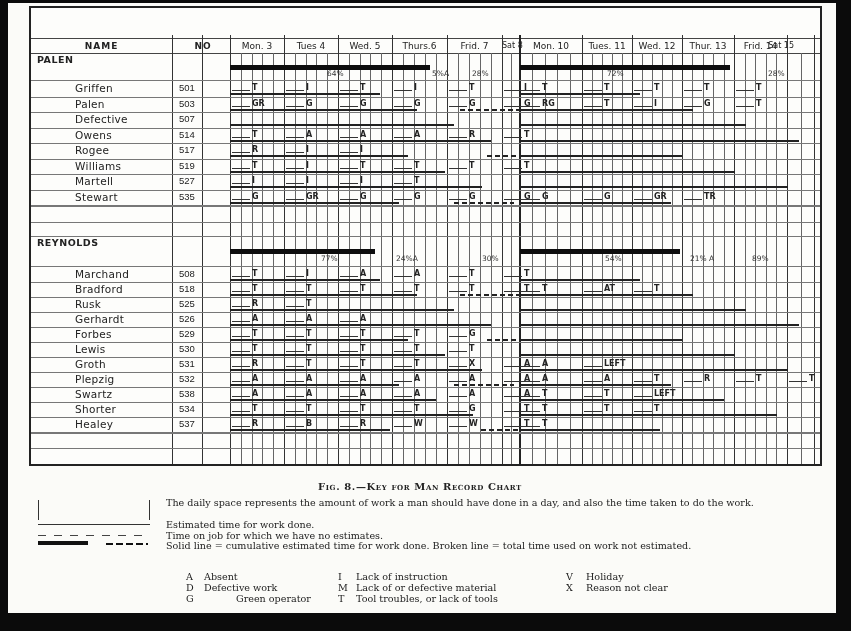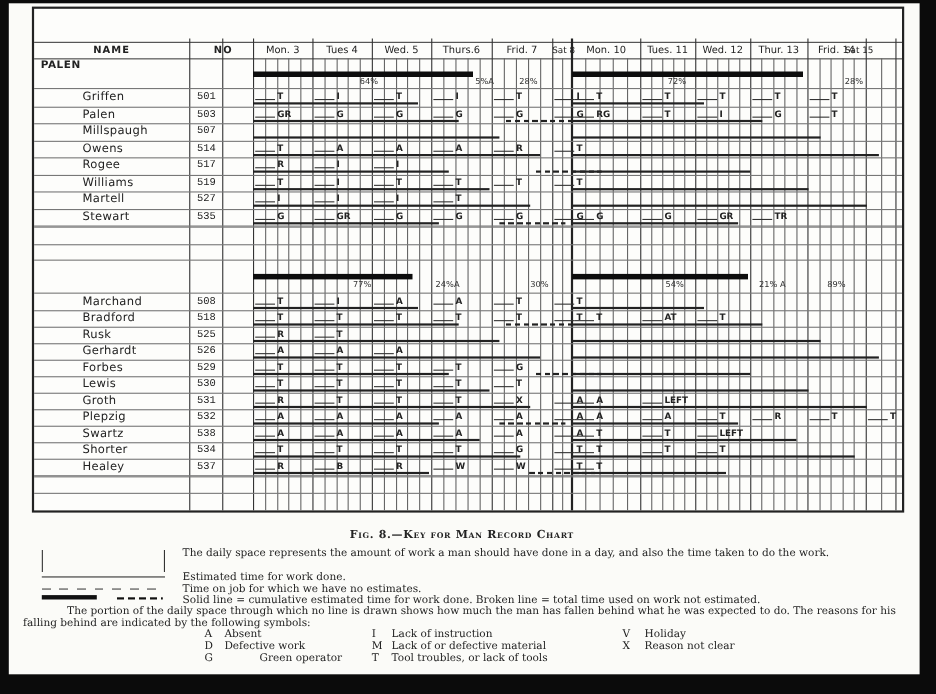--- a/index.html
+++ b/index.html
@@ -14,21 +14,21 @@
   .hdr-row{position:absolute;left:0;top:30px;width:100%;height:14px;border-top:1px solid #444;border-bottom:1px solid #444;}
   .hdr-cell{position:absolute;top:0;height:14px;font-size:9px;color:#222;text-align:center;line-height:14px;white-space:nowrap;font-family:"DejaVu Sans",sans-serif;}
   .hdr-name{font-weight:bold;letter-spacing:1px;}
   .vline{position:absolute;top:27px;bottom:0;width:1px;background:#333;}
   .vline.thin{background:#666;}
   .vline.thick{width:2px;background:#222;}
   .hline{position:absolute;left:0;width:100%;height:1px;background:#777;}
   .row{position:absolute;left:0;width:100%;height:14px;}
   .rname{position:absolute;left:44px;top:0;font-size:10.5px;line-height:14px;color:#222;font-family:"DejaVu Sans",sans-serif;letter-spacing:0.3px;}
   .rname.group{left:6px;font-size:9.5px;font-weight:bold;letter-spacing:0.5px;}
-  .rno{position:absolute;left:148px;top:0;font-size:9.5px;line-height:14px;color:#222;font-family:Liberation Mono, monospace;}
+  .rno{position:absolute;left:148px;top:0;font-size:9.5px;line-height:14px;color:#222;font-family:Liberation Sans, sans-serif;}
   .mark{position:absolute;top:0;font-size:8px;font-weight:bold;line-height:14px;color:#222;font-family:"DejaVu Sans",sans-serif;}
   .pct{position:absolute;font-size:7.5px;color:#333;font-family:"DejaVu Sans",sans-serif;}
   .bar{position:absolute;height:3px;background:#111;}
   .bar.thin{height:1px;background:#333;}
   .bar.mid{height:2px;background:#222;}
   .bar.dash{height:2px;background:repeating-linear-gradient(90deg,#222 0 5px,transparent 5px 8px);}
   .bar.heavy{height:5px;background:#0d0d0d;}
   .caption{position:absolute;left:310px;top:478px;font-size:10px;font-weight:bold;color:#222;font-family:"DejaVu Serif",serif;letter-spacing:0.6px;font-variant:small-caps;}
   .key{position:absolute;font-family:"DejaVu Serif",serif;font-size:9.6px;color:#222;line-height:11px;}
   .sym-space{position:absolute;left:30px;top:497px;width:110px;height:20px;border-left:1px solid #333;border-right:1px solid #333;}
@@ -190,21 +190,21 @@
           <span class="mark" style="left: 673px;">G</span>
           <div class="bar thin" style="left: 653px; top: 9px; width: 18px;"></div>
           <span class="mark" style="left: 725px;">T</span>
           <div class="bar thin" style="left: 705px; top: 9px; width: 18px;"></div>
           <div class="bar mid" style="left: 199px; top: 12px; width: 187px;"></div>
           <div class="bar mid" style="left: 489px; top: 12px; width: 173px;"></div>
           <div class="bar dash" style="left: 429px; top: 12px; width: 60px;"></div>
           <div class="hline" style="top: 15.5px;"></div>
         </div>
         <div class="row" style="top: 104px;">
-          <span class="rname">Millspaugh</span>
+          <span class="rname">Defective</span>
           <span class="rno">507</span>
           <div class="bar mid" style="left: 199px; top: 12px; width: 224px;"></div>
           <div class="bar mid" style="left: 489px; top: 12px; width: 226px;"></div>
           <div class="hline" style="top: 15.5px;"></div>
         </div>
         <div class="row" style="top: 119.5px;">
           <span class="rname">Owens</span>
           <span class="rno">514</span>
           <span class="mark" style="left: 221px;">T</span>
           <div class="bar thin" style="left: 201px; top: 9px; width: 18px;"></div>
@@ -296,20 +296,23 @@
           <div class="bar mid" style="left: 199px; top: 12px; width: 169px;"></div>
           <div class="bar mid" style="left: 489px; top: 12px; width: 151px;"></div>
           <div class="bar dash" style="left: 423px; top: 12px; width: 60px;"></div>
           <div class="hline" style="top: 15.5px;"></div>
         </div>
       </div>
 
     <div class="hline" style="top:198px"></div>
     <div class="hline" style="top:214px"></div>
 
+    <div class="row" style="top:228px;">
+      <span class="rname group">REYNOLDS</span>
+    </div>
     <div class="hline" style="top:228px"></div>
     <div class="bar heavy" style="left:199px;top:241px;width:145px;"></div>
     <div class="bar heavy" style="left:489px;top:241px;width:160px;"></div>
     <span class="pct" style="left:290px;top:246px;">77%</span>
     <span class="pct" style="left:365px;top:246px;">24%A</span>
     <span class="pct" style="left:451px;top:246px;">30%</span>
     <span class="pct" style="left:574px;top:246px;">54%</span>
     <span class="pct" style="left:659px;top:246px;">21% A</span>
     <span class="pct" style="left:721px;top:246px;">89%</span>
     <div class="hline" style="top:258px"></div>
@@ -559,21 +562,20 @@
   <div class="sym-dash"></div>
   <div class="sym-solid"></div>
   <div class="sym-broken"></div>
 
   <div class="key" style="left:158px;top:494px;width:660px;">
     <span>The daily space represents the amount of work a man should have done in a day, and also the time taken to do the work.</span>
   </div>
   <div class="key" style="left:158px;top:516px;">Estimated time for work done.</div>
   <div class="key" style="left:158px;top:527px;">Time on job for which we have no estimates.</div>
   <div class="key" style="left:158px;top:537px;">Solid line = cumulative estimated time for work done. Broken line = total time used on work not estimated.</div>
-  <div class="key" style="left:13px;top:547px;width:805px;text-indent:40px;">The portion of the daily space through which no line is drawn shows how much the man has fallen behind what he was expected to do. The reasons for his falling behind are indicated by the following symbols:</div>
 
   <span class="legend-code" style="left:178px;top:568px;">A</span>
   <span class="legend-code" style="left:196px;top:568px;">Absent</span>
   <span class="legend-code" style="left:178px;top:579px;">D</span>
   <span class="legend-code" style="left:196px;top:579px;">Defective work</span>
   <span class="legend-code" style="left:178px;top:590px;">G</span>
   <span class="legend-code" style="left:196px;top:590px;margin-left:32px;">Green operator</span>
 
   <span class="legend-code" style="left:330px;top:568px;">I</span>
   <span class="legend-code" style="left:348px;top:568px;">Lack of instruction</span>

